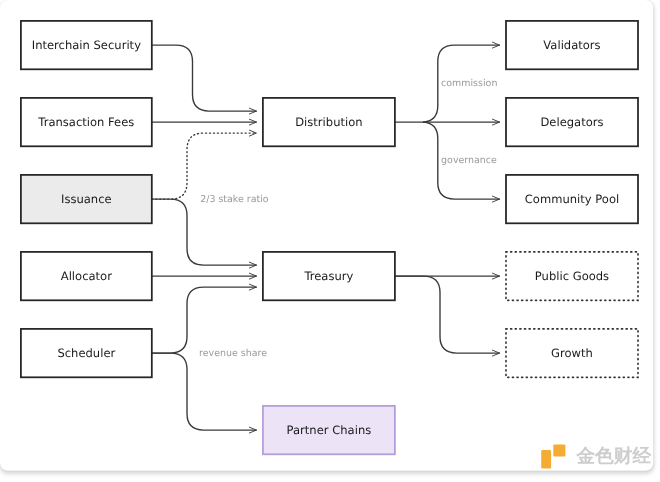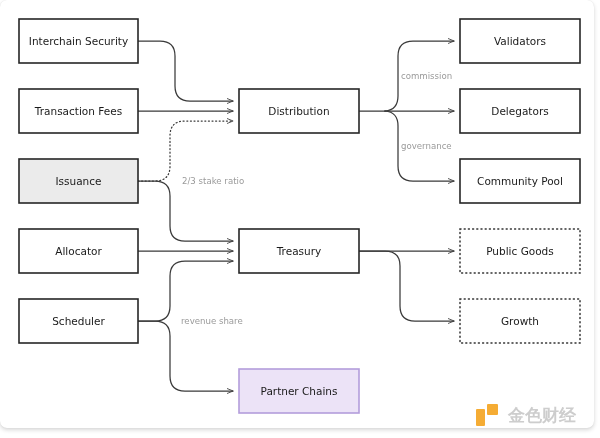--- a/index.html
+++ b/index.html
@@ -79,21 +79,21 @@
   }
   .edge-label {
     font-family: "DejaVu Sans", sans-serif;
     font-size: 8.6px;
     fill: #9a9a9a;
     text-anchor: start;
     dominant-baseline: middle;
   }
   .wm {
     position: absolute;
-    right: 24px;
+    right: 8px;
     bottom: 12px;
     display: flex;
     align-items: center;
     gap: 10px;
     opacity: 0.92;
   }
   .wm-mark {
     position: relative;
     width: 22px;
     height: 22px;

